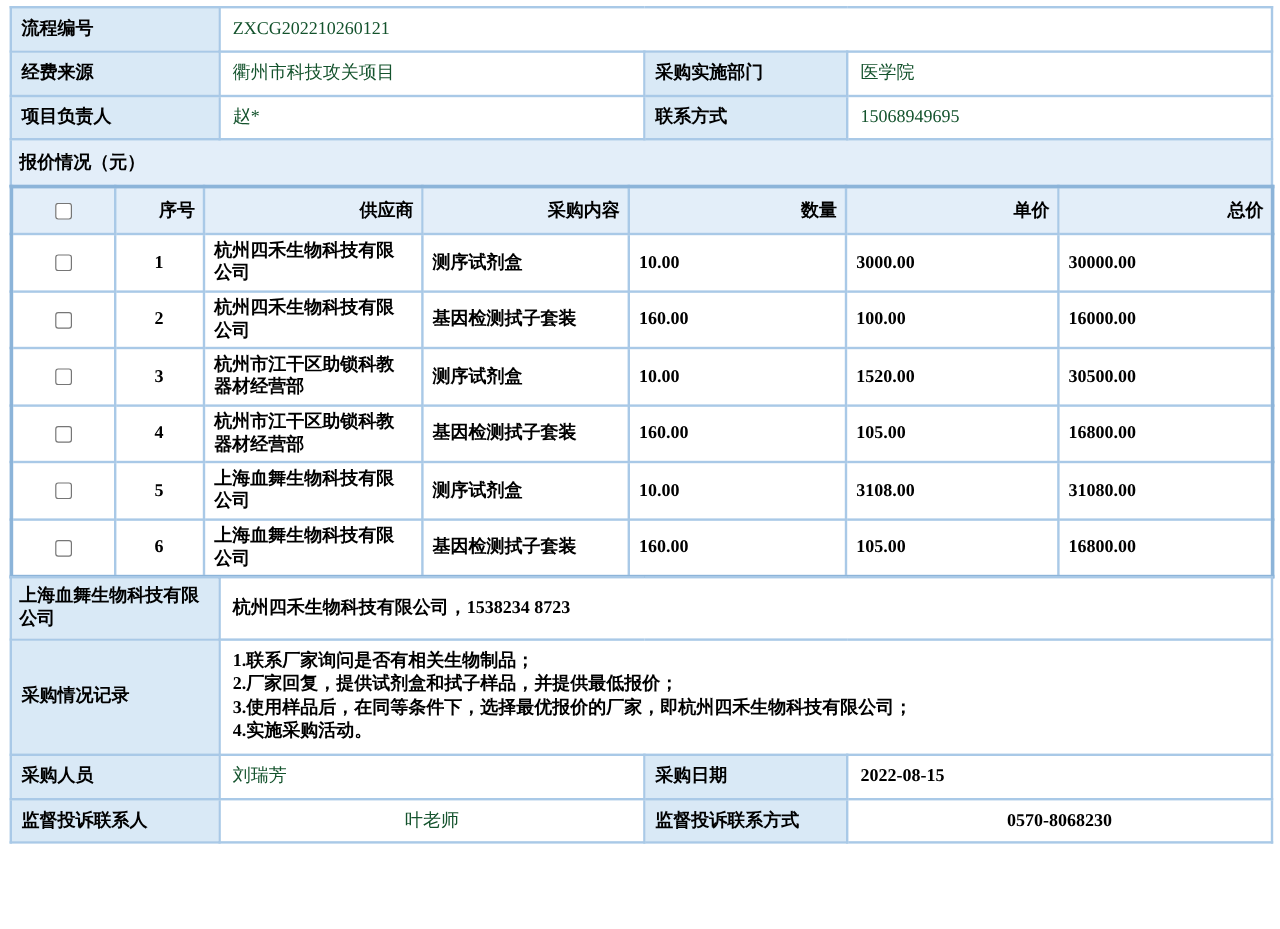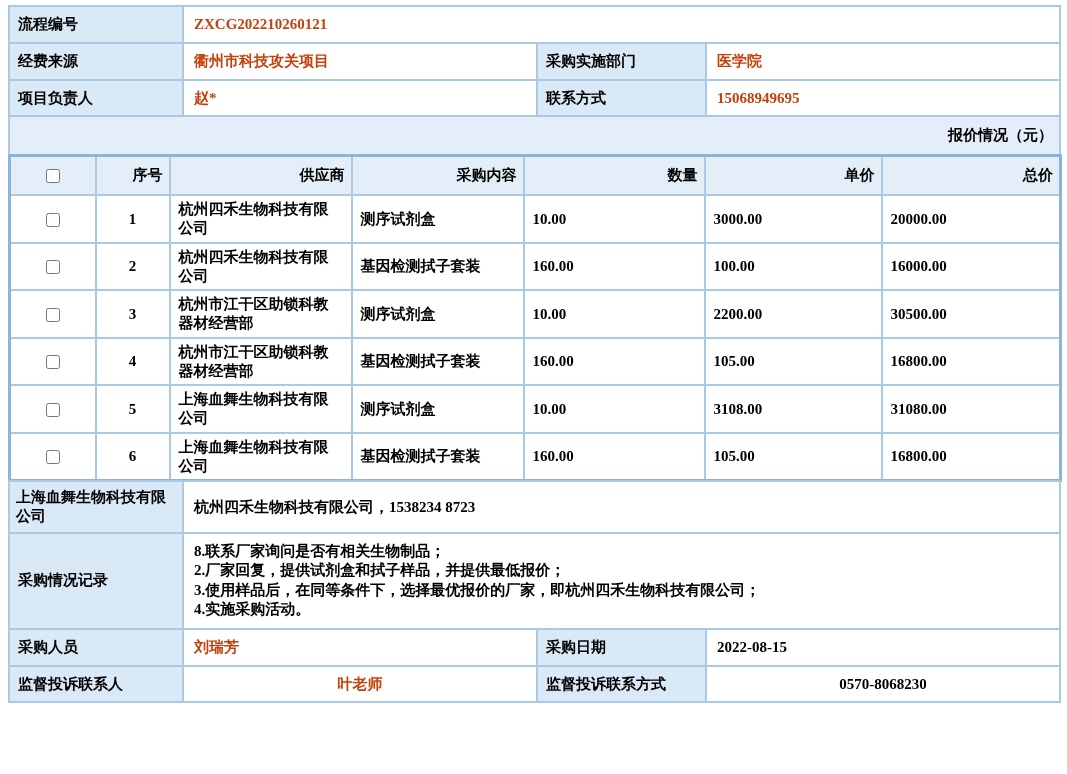--- a/index.html
+++ b/index.html
@@ -12,27 +12,27 @@
   table{border-collapse:collapse;table-layout:fixed;width:1051px;}
   td,th{border:2px solid #a9c9e7;overflow:hidden;}
   .info-table{border:2px solid #8fb7db;}
   .summary-table{border:2px solid #8fb7db;margin-top:-2px;}
   .quote-table{border:3px solid #8cb4d9;margin-top:-2px;}
   .label-cell{
     background:#d9e9f6;font-weight:bold;font-size:15px;
     padding:8px 8px;text-align:left;vertical-align:middle;line-height:1.25;
   }
   .value-cell{
-    background:#ffffff;font-size:15px;color:#c2410c;
-    padding:8px 10px;text-align:left;vertical-align:middle;line-height:1.25;font-weight:bold;
+    background:#ffffff;font-size:15px;color:#14532d;
+    padding:8px 10px;text-align:left;vertical-align:middle;line-height:1.25;
   }
   .value-cell.bold{font-weight:bold;color:#000000;}
   .value-cell.center{text-align:center;}
   .section-title{
-    background:#e3eef9;text-align:right;font-weight:bold;
+    background:#e3eef9;text-align:left;font-weight:bold;
     font-size:15px;padding:9px 6px;
   }
   .quote-table th{
     background:#e3eef9;font-weight:bold;font-size:15px;
     padding:9px 6px;text-align:right;vertical-align:middle;
   }
   .quote-table td{
     background:#ffffff;font-size:15px;font-weight:bold;
     padding:4px 8px;text-align:left;vertical-align:middle;line-height:1.25;
   }
@@ -98,38 +98,38 @@
       </tr>
     </thead>
     <tbody id="quote-body">
         <tr>
           <td class="cb-cell"><input type="checkbox" style=""></td>
           <td class="no-cell">1</td>
           <td class="supplier-cell">杭州四禾生物科技有限公司</td>
           <td class="content-cell">测序试剂盒</td>
           <td class="qty-cell">10.00</td>
           <td class="unit-cell">3000.00</td>
-          <td class="total-cell">20000.00</td>
+          <td class="total-cell">30000.00</td>
         </tr>
         <tr>
           <td class="cb-cell"><input type="checkbox" style=""></td>
           <td class="no-cell">2</td>
           <td class="supplier-cell">杭州四禾生物科技有限公司</td>
           <td class="content-cell">基因检测拭子套装</td>
           <td class="qty-cell">160.00</td>
           <td class="unit-cell">100.00</td>
           <td class="total-cell">16000.00</td>
         </tr>
         <tr>
           <td class="cb-cell"><input type="checkbox" style=""></td>
           <td class="no-cell">3</td>
           <td class="supplier-cell">杭州市江干区助锁科教器材经营部</td>
           <td class="content-cell">测序试剂盒</td>
           <td class="qty-cell">10.00</td>
-          <td class="unit-cell">2200.00</td>
+          <td class="unit-cell">1520.00</td>
           <td class="total-cell">30500.00</td>
         </tr>
         <tr>
           <td class="cb-cell"><input type="checkbox" style=""></td>
           <td class="no-cell">4</td>
           <td class="supplier-cell">杭州市江干区助锁科教器材经营部</td>
           <td class="content-cell">基因检测拭子套装</td>
           <td class="qty-cell">160.00</td>
           <td class="unit-cell">105.00</td>
           <td class="total-cell">16800.00</td>
@@ -163,21 +163,21 @@
         <col style="width:354px">
       </colgroup>
     <tbody>
         <tr>
       <td class="label-cell" style="padding:6px 6px;">上海血舞生物科技有限公司</td>
       <td class="value-cell bold" colspan="3">杭州四禾生物科技有限公司，1538234 8723</td>
     </tr>
     <tr>
       <td class="label-cell">采购情况记录</td>
       <td class="value-cell bold record-lines" colspan="3">
-        <div>8.联系厂家询问是否有相关生物制品；</div>
+        <div>1.联系厂家询问是否有相关生物制品；</div>
         <div>2.厂家回复，提供试剂盒和拭子样品，并提供最低报价；</div>
         <div>3.使用样品后，在同等条件下，选择最优报价的厂家，即杭州四禾生物科技有限公司；</div>
         <div>4.实施采购活动。</div>
       </td>
     </tr>
     <tr>
       <td class="label-cell">采购人员</td>
       <td class="value-cell">刘瑞芳</td>
       <td class="label-cell">采购日期</td>
       <td class="value-cell bold">2022-08-15</td>

